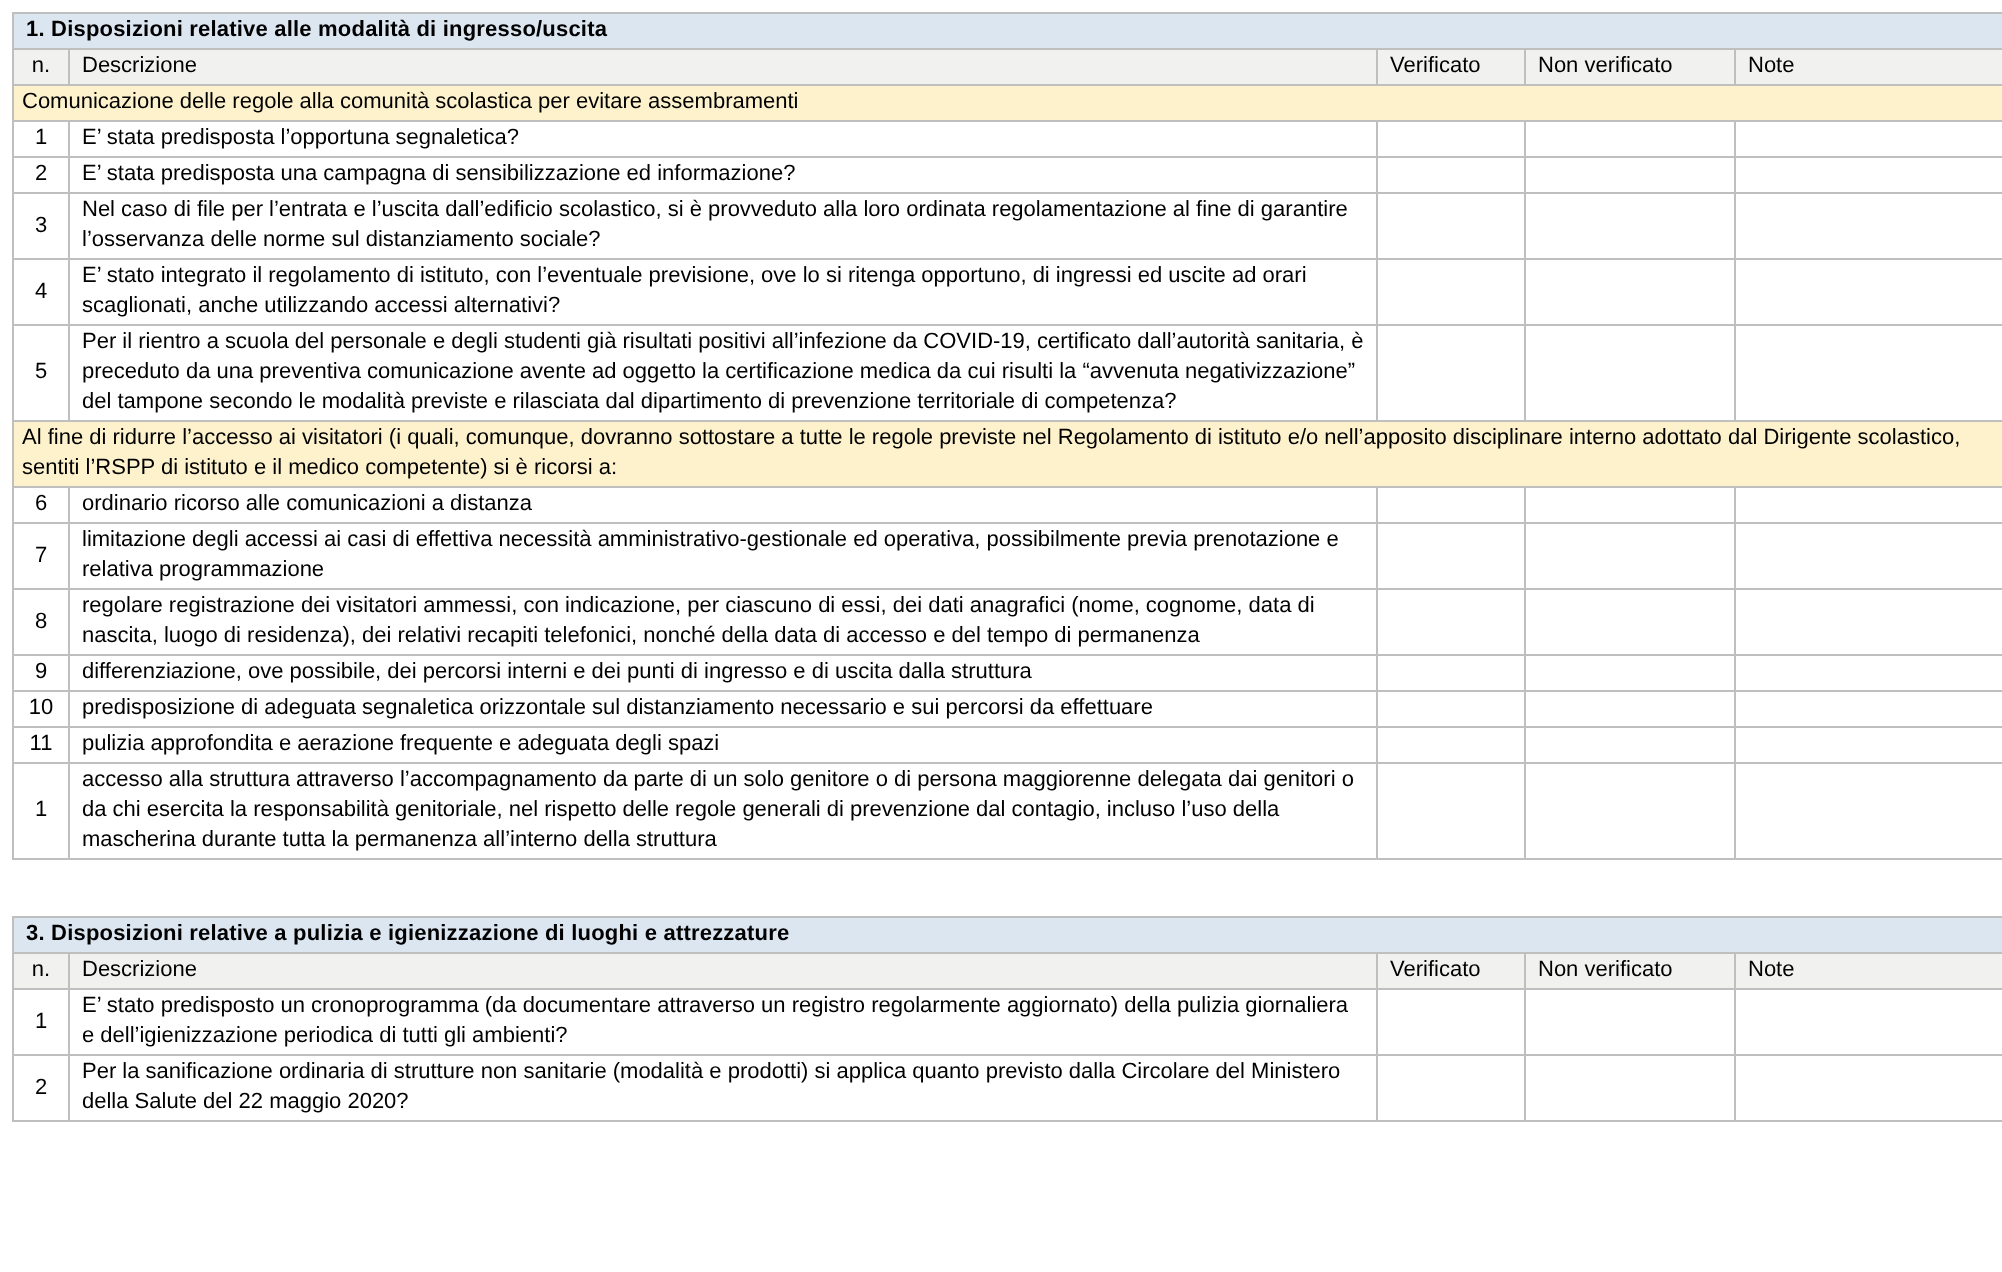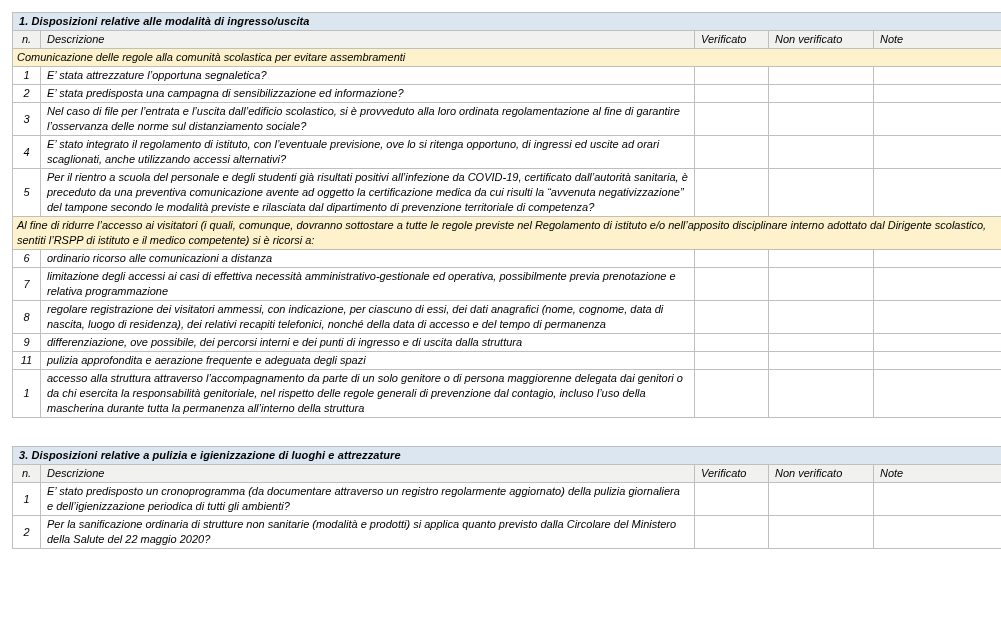--- a/index.html
+++ b/index.html
@@ -12,21 +12,21 @@
   }
   * { box-sizing: border-box; }
   html, body {
     margin: 0; padding: 0;
     width: 1001px; height: 636px;
     background: var(--page-bg);
     font-family: "Liberation Sans", "DejaVu Sans", sans-serif;
     color: var(--text-color);
     overflow: hidden;
   }
-  .page { padding: 12px; font-style: italic; }
+  .page { padding: 6px; }
   table.checklist {
     border-collapse: collapse;
     width: 995px;
     table-layout: fixed;
   }
   table.checklist td {
     border: 1px solid var(--border-color);
     font-size: 11px;
     line-height: 15px;
     padding: 1px 6px;
@@ -77,21 +77,21 @@
         <td>Note</td>
       </tr>
     </tbody>
     <tbody>
   <tr class="band-row">
     <td colspan="5">Comunicazione delle regole alla comunità scolastica per evitare assembramenti</td>
   </tr>
 
   <tr class="item-row">
     <td class="num-cell">1</td>
-    <td class="desc-cell">E’ stata attrezzature l’opportuna segnaletica?</td>
+    <td class="desc-cell">E’ stata predisposta l’opportuna segnaletica?</td>
     <td class="verify-cell"></td>
     <td class="verify-cell"></td>
     <td class="note-cell"></td>
   </tr>
 
   <tr class="item-row">
     <td class="num-cell">2</td>
     <td class="desc-cell">E’ stata predisposta una campagna di sensibilizzazione ed informazione?</td>
     <td class="verify-cell"></td>
     <td class="verify-cell"></td>
@@ -151,20 +151,27 @@
   </tr>
 
   <tr class="item-row">
     <td class="num-cell">9</td>
     <td class="desc-cell">differenziazione, ove possibile, dei percorsi interni e dei punti di ingresso e di uscita dalla struttura</td>
     <td class="verify-cell"></td>
     <td class="verify-cell"></td>
     <td class="note-cell"></td>
   </tr>
 
+  <tr class="item-row">
+    <td class="num-cell">10</td>
+    <td class="desc-cell">predisposizione di adeguata segnaletica orizzontale sul distanziamento necessario e sui percorsi da effettuare</td>
+    <td class="verify-cell"></td>
+    <td class="verify-cell"></td>
+    <td class="note-cell"></td>
+  </tr>
 
   <tr class="item-row">
     <td class="num-cell">11</td>
     <td class="desc-cell">pulizia approfondita e aerazione frequente e adeguata degli spazi</td>
     <td class="verify-cell"></td>
     <td class="verify-cell"></td>
     <td class="note-cell"></td>
   </tr>
 
   <tr class="item-row">

